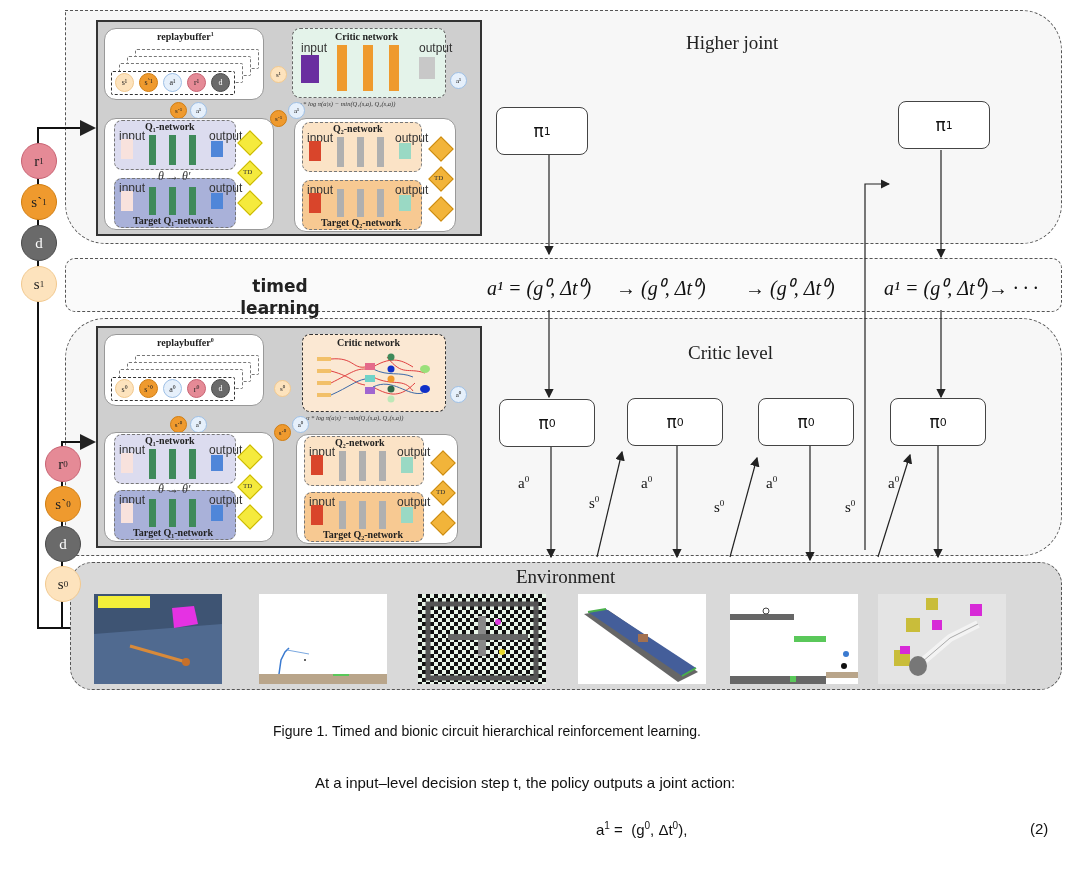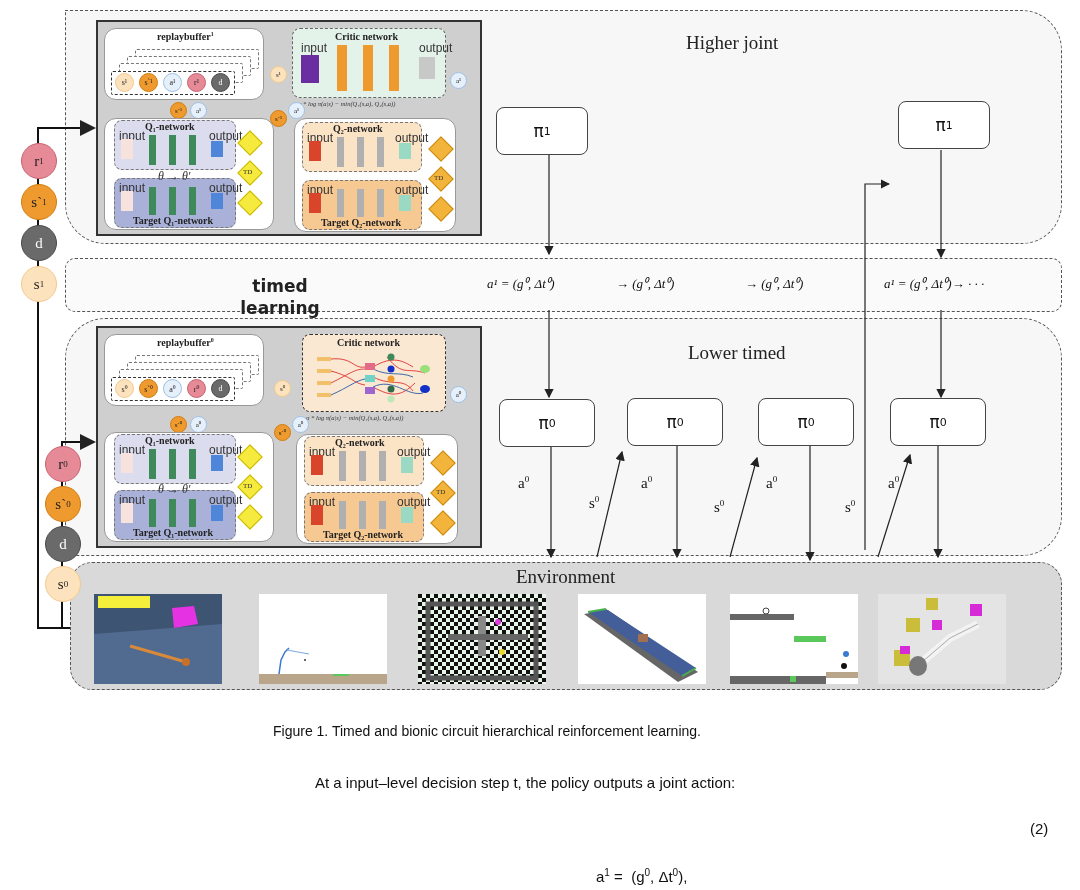--- a/index.html
+++ b/index.html
@@ -18,42 +18,42 @@
   .c-s { background:#fde3bd; border:1.5px solid #f2c98f; }
   .netimg { position:absolute; background:#cfcfcf; border:2px solid #333; }
   .subbox { position:absolute; background:#fff; border-radius:12px; border:1px solid #999; }
   .dbox { position:absolute; border:1px dashed #777; border-radius:8px; }
   .nettitle { position:absolute; font-family:"Liberation Serif", serif; font-weight:bold; font-size:10px; color:#222; }
   .small { position:absolute; font-size:12px; color:#333; }
   .blk { position:absolute; }
   .env-img { position:absolute; width:128px; height:90px; }
   .caption { position:absolute; font-size:14px; color:#111; }
   .body-text { position:absolute; font-size:15px; color:#111; }
-  .formula { position:absolute; font-family:"Liberation Serif", serif; font-size:13px; font-style:italic; }
+  .formula { position:absolute; font-family:"Liberation Serif", serif; font-size:20px; font-style:italic; }
   .lbl { position:absolute; font-family:"Liberation Serif", serif; font-size:15px; }
   .lbl sup { font-size:9px; }
 </style>
 </head>
 <body>
 
 <div class="panel" style="left:65px; top:10px; width:995px; height:232px; border-radius:0 40px 40px 40px;"></div>
 <div class="level-title" style="left:686px; top:32px;">Higher joint</div>
 
 <div class="panel" style="left:65px; top:258px; width:995px; height:52px; border-radius:10px; background:#fafafa;"></div>
 <div class="abs" style="left:235px; top:260px; width:90px; text-align:center; font-family:'DejaVu Sans',sans-serif; font-weight:bold; font-size:17px; line-height:22px; color:#222;">
   <div>timed</div>
   <div>learning</div>
 </div>
 <div class="formula" style="left:487px; top:274px;">a¹ = (g⁰, Δt⁰)</div>
 <div class="formula" style="left:616px; top:274px;">→ (g⁰, Δt⁰)</div>
 <div class="formula" style="left:745px; top:274px;">→ (g⁰, Δt⁰)</div>
 <div class="formula" style="left:884px; top:274px;">a¹ = (g⁰, Δt⁰)→ · · ·</div>
 
 <div class="panel" style="left:65px; top:318px; width:995px; height:236px; border-radius:40px 40px 40px 0;"></div>
-<div class="level-title" style="left:688px; top:342px;">Lower timed</div>
+<div class="level-title" style="left:688px; top:342px;">Critic level</div>
 
 <div class="panel" style="left:70px; top:562px; width:990px; height:126px; border-radius:22px; background:#d9d9d9;"></div>
 <div class="level-title" style="left:516px; top:566px;">Environment</div>
 
 <div class="netimg" style="left:96px; top:20px; width:382px; height:212px;">
 
   <div class="subbox" style="left:6px; top:6px; width:158px; height:70px;">
     <div class="nettitle" style="left:52px; top:2px;"><span>replaybuffer</span><sup style="font-size:6px;">1</sup></div>
     <div class="dbox" style="left:30px; top:20px; width:122px; height:18px; border-radius:2px;"></div>
     <div class="dbox" style="left:22px; top:27px; width:122px; height:18px; border-radius:2px; background:#fff;"></div>
@@ -398,16 +398,16 @@
   <rect x="54" y="26" width="10" height="10" fill="#d72ad7"></rect>
   <rect x="16" y="56" width="16" height="16" fill="#c9bd3a"></rect>
   <rect x="22" y="52" width="10" height="8" fill="#d72ad7"></rect>
   <path d="M44 68 L72 44 L100 30" stroke="#f3f3f3" stroke-width="8" fill="none"></path>
   <path d="M44 68 L72 44 L100 30" stroke="#aaa" stroke-width="1" fill="none"></path>
   <ellipse cx="40" cy="72" rx="9" ry="10" fill="#777"></ellipse>
 </svg>
 
 <div class="caption" style="left:273px; top:723px;">Figure 1. Timed and bionic circuit hierarchical reinforcement learning.</div>
 <div class="body-text" style="left:315px; top:774px;">At a input–level decision step t, the policy outputs a joint action:</div>
-<div class="body-text" style="left:596px; top:820px;margin-top:47px;">
+<div class="body-text" style="left:596px; top:820px;">
   <span>a</span><sup style="font-size:10px;">1</sup><span style="white-space:pre;"> =  (g</span><sup style="font-size:10px;">0</sup><span>, Δt</span><sup style="font-size:10px;">0</sup><span>),</span>
 </div>
 <div class="body-text" style="left:1030px; top:820px;">(2)</div>
 
 </body></html>

